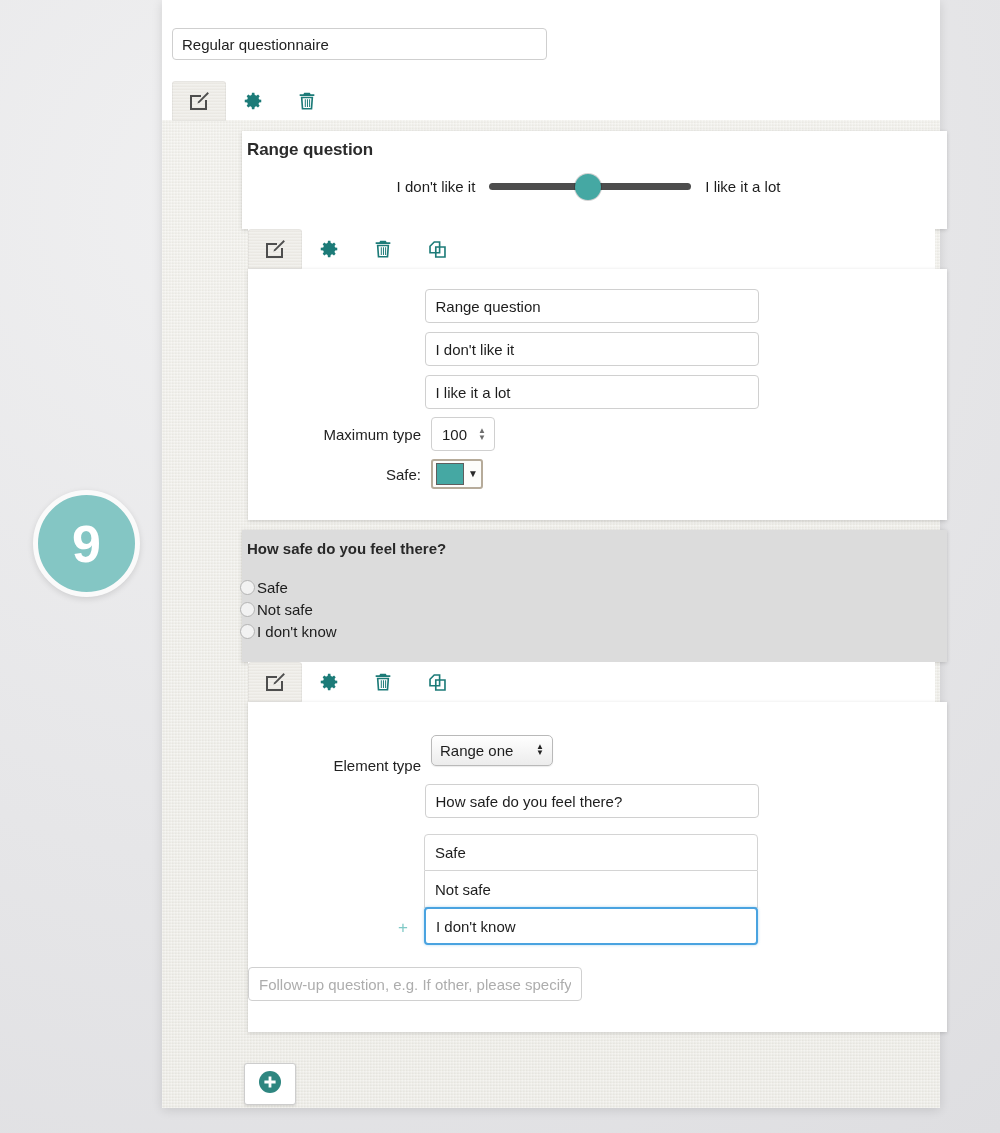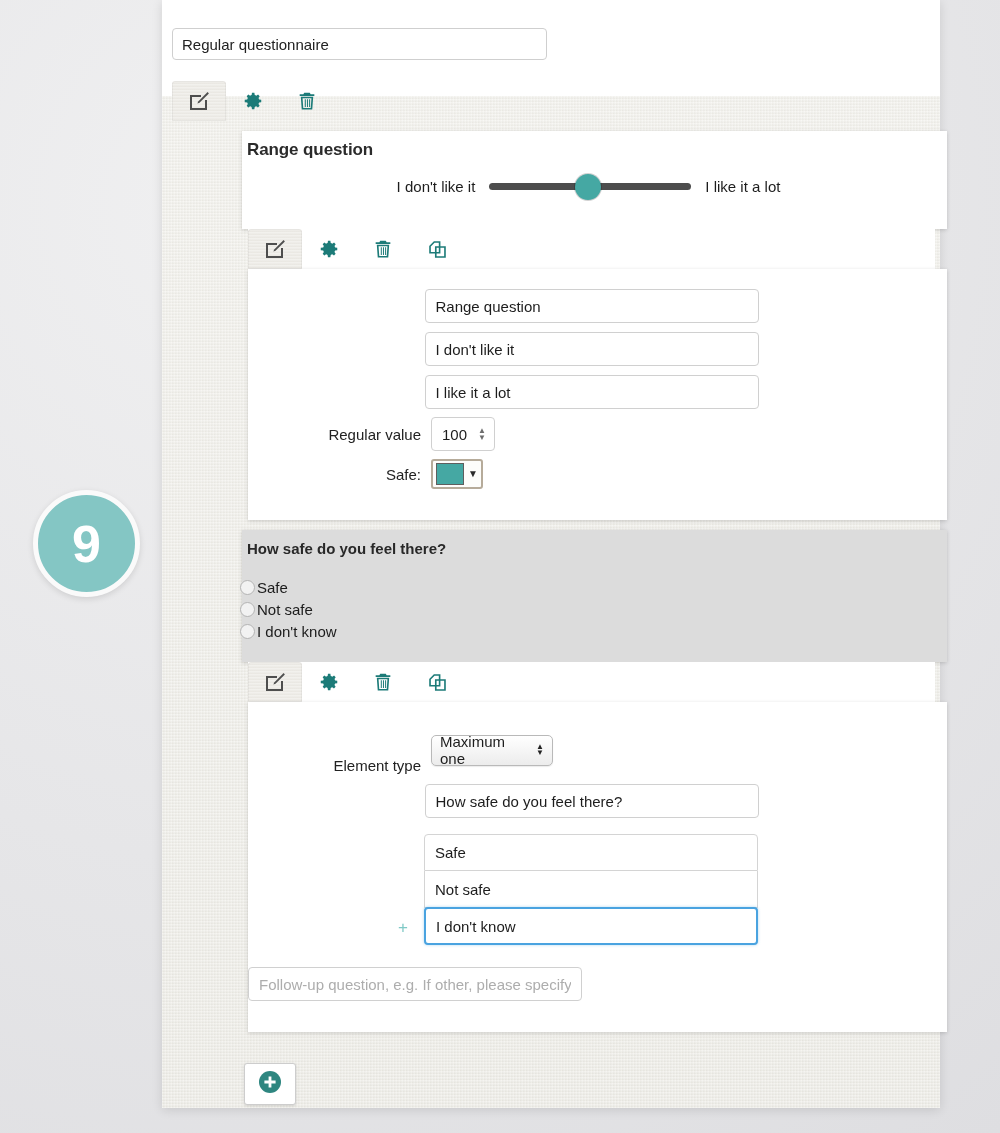--- a/index.html
+++ b/index.html
@@ -35,21 +35,21 @@
       repeating-linear-gradient(0deg, rgba(255,255,255,0.55) 0px, rgba(255,255,255,0) 1px, rgba(190,188,180,0.13) 2px, rgba(255,255,255,0.4) 3px),
       repeating-linear-gradient(90deg, rgba(255,255,255,0.5) 0px, rgba(255,255,255,0) 1px, rgba(186,184,176,0.12) 2px, rgba(255,255,255,0.35) 3px),
       linear-gradient(#f2f1ec, #ecebe5);
     box-shadow: 0 2px 10px rgba(0,0,0,0.12);
   }
 
   
   #q-header {
     position: absolute;
     left: 162px; top: 0;
-    width: 778px; height: 96px;
+    width: 778px; height: 120px;
     background: #ffffff;
   }
   #q-title-input {
     position: absolute;
     left: 10px; top: 28px;
     width: 375px; height: 32px;
     box-sizing: border-box;
     border: 1px solid #cfcfcf;
     border-radius: 4px;
     background: #fff;
@@ -466,21 +466,21 @@
     <input class="text-input" style="width: 334px;" type="text" placeholder="Question" value="Range question">
   </div>
   <div class="form-row" style="left:0px; top:63px; width:687px; justify-content:center;">
     <input class="text-input" style="width: 334px;" type="text" placeholder="Minimum label" value="I don't like it">
   </div>
   <div class="form-row" style="left:0px; top:106px; width:687px; justify-content:center;">
     <input class="text-input" style="width: 334px;" type="text" placeholder="Maximum label" value="I like it a lot">
   </div>
 
   <div class="form-row" style="left:0px; top:148px;">
-    <span class="form-label" style="width:173px;">Regular value</span>
+    <span class="form-label" style="width:173px;">Maximum type</span>
     <input id="num-input" class="text-input" type="text" value="100" style="">
     <span class="spinner">
       <span>▲</span>
       <span>▼</span>
     </span>
   </div>
 
   <div class="form-row" style="left:0px; top:190px;">
     <span class="form-label" style="width:173px;">Safe:</span>
     <div id="color-picker">
@@ -541,21 +541,21 @@
         <path fill="none" stroke="#1c7b78" stroke-width="1.7" d="M10.2 19.8 V9.4 H15.2 L19.8 9.4 V19.8 Z"></path>
       </svg>
     </span>
   </button>
 </div>
 
 <div id="radio-settings" class="card">
   <div class="form-row" style="left:0px; top:24px;">
     <span class="form-label" style="width:173px;margin-top:31px;">Element type</span>
     <div id="element-type-select">
-      <span>Maximum one</span>
+      <span>Range one</span>
       <span id="select-arrows">
         <span>▲</span>
           <span>▼</span>
       </span>
     </div>
   </div>
 
   <div class="form-row" style="left:0px; top:82px; width:687px; justify-content:center;">
     <input class="text-input" style="width: 334px;" type="text" placeholder="Question" value="How safe do you feel there?">
   </div>

